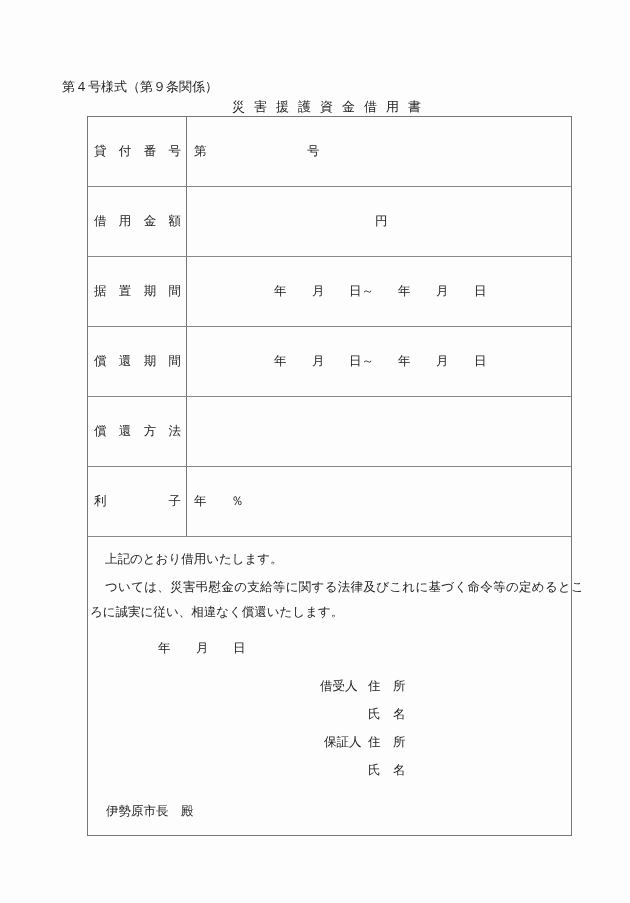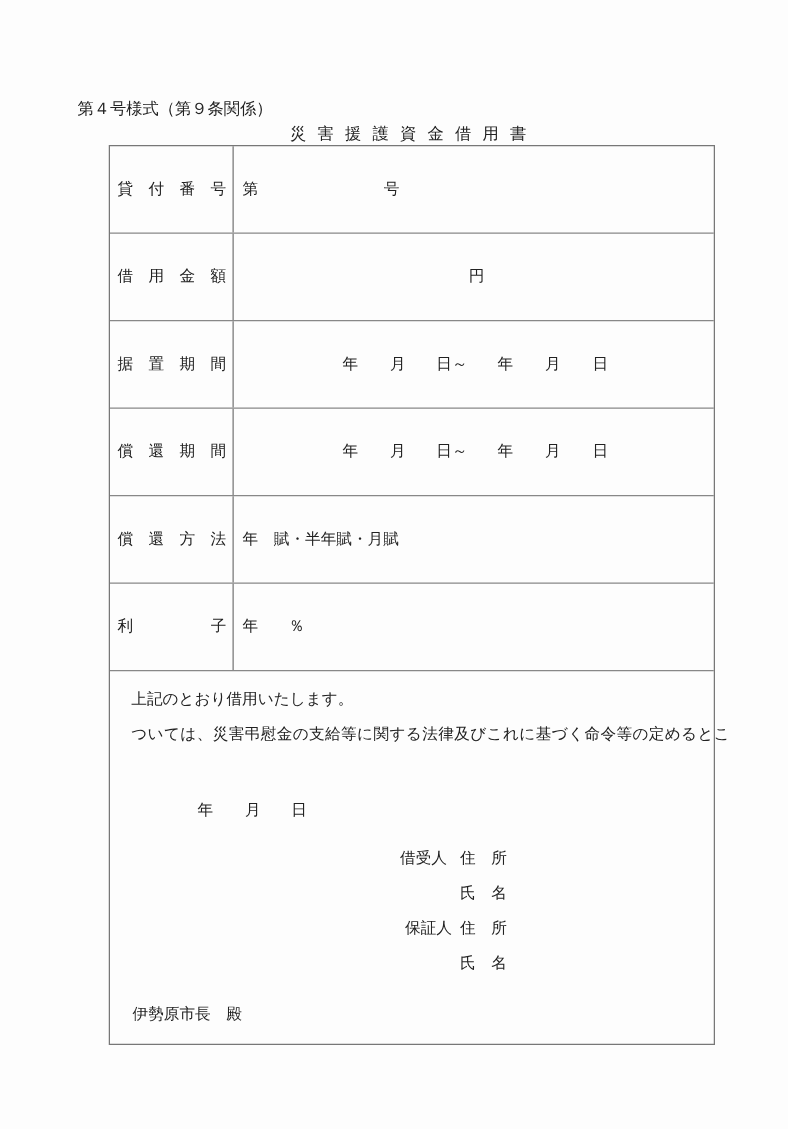--- a/index.html
+++ b/index.html
@@ -98,41 +98,39 @@
 
   <div class="row" style="top:280px">
     <div class="lbl">
         <span>
       <i style="font-style:normal">償</i>
       <i style="font-style:normal">還</i>
       <i style="font-style:normal">方</i>
       <i style="font-style:normal">法</i>
     </span>
       </div>
-    <div class="val">
-      <span class="t" style="left:7px">年　賦・半年賦・月賦</span>
-    </div>
   </div>
 
   <div class="row" style="top:350px">
     <div class="lbl">
         <span>
       <i style="font-style:normal">利</i>
       <i style="font-style:normal">子</i>
     </span>
       </div>
     <div class="val">
       <span class="t" style="left:7px">年</span>
       <span class="t" style="left:44px">％</span>
     </div>
   </div>
 
   <div id="decl">
     <div class="abs" style="left:17px;top:42px;letter-spacing:0.3px">ついては、災害弔慰金の支給等に関する法律及びこれに基づく命令等の定めるとこ</div>
     <div class="abs" style="left:17px;top:14px">上記のとおり借用いたします。</div>
+    <div class="abs" style="left:2px;top:67px">ろに誠実に従い、相違なく償還いたします。</div>
     <div class="abs" style="left:70px;top:103px">年</div>
     <div class="abs" style="left:108px;top:103px">月</div>
     <div class="abs" style="left:145px;top:103px">日</div>
 
     <div class="abs" style="left:232px;top:141px">借受人</div>
     <div class="abs" style="left:280px;top:141px">住　所</div>
     <div class="abs" style="left:280px;top:169px">氏　名</div>
     <div class="abs" style="left:236px;top:197px">保証人</div>
     <div class="abs" style="left:280px;top:197px">住　所</div>
     <div class="abs" style="left:280px;top:225px">氏　名</div>

